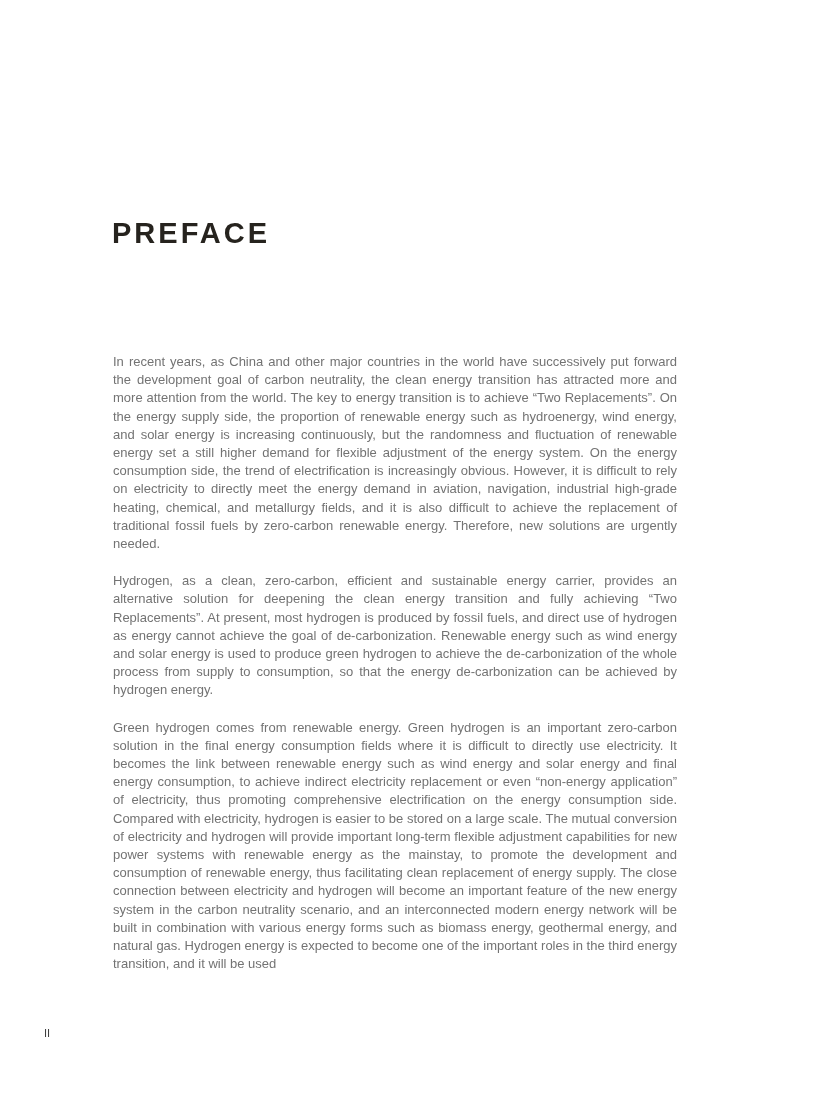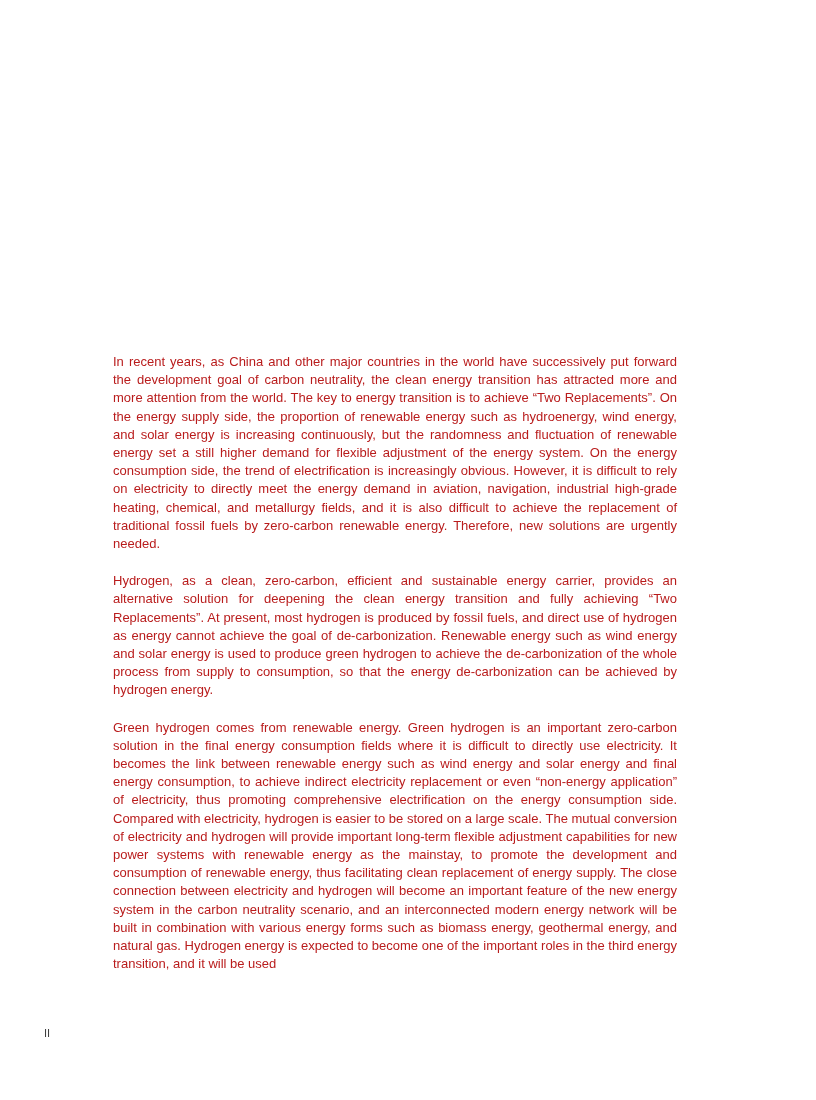--- a/index.html
+++ b/index.html
@@ -25,40 +25,41 @@
     color: #26231e;
     line-height: 36px;
   }
   .text-block {
     position: absolute;
     left: 113px;
     top: 353px;
     width: 564px;
     font-size: 13px;
     line-height: 18.2px;
-    color: #b91c1c;
+    color: #737373;
     text-align: justify;
   }
   .text-block p {
     margin: 0 0 19px 0;
   }
   .page-number {
     position: absolute;
     left: 44px;
     top: 1019px;
     font-size: 11px;
     color: #3e3e3e;
     margin-top: 8px;
   }
 </style>
 </head>
 <body>
 
 <div class="page">
 
+  <h1 class="page-title">PREFACE</h1>
 
   <div class="text-block">
     <p>In recent years, as China and other major countries in the world have successively put forward the development goal of carbon neutrality, the clean energy transition has attracted more and more attention from the world. The key to energy transition is to achieve “Two Replacements”. On the energy supply side, the proportion of renewable energy such as hydroenergy, wind energy, and solar energy is increasing continuously, but the randomness and fluctuation of renewable energy set a still higher demand for flexible adjustment of the energy system. On the energy consumption side, the trend of electrification is increasingly obvious. However, it is difficult to rely on electricity to directly meet the energy demand in aviation, navigation, industrial high-grade heating, chemical, and metallurgy fields, and it is also difficult to achieve the replacement of traditional fossil fuels by zero-carbon renewable energy. Therefore, new solutions are urgently needed.</p>
     <p>Hydrogen, as a clean, zero-carbon, efficient and sustainable energy carrier, provides an alternative solution for deepening the clean energy transition and fully achieving “Two Replacements”. At present, most hydrogen is produced by fossil fuels, and direct use of hydrogen as energy cannot achieve the goal of de-carbonization. Renewable energy such as wind energy and solar energy is used to produce green hydrogen to achieve the de-carbonization of the whole process from supply to consumption, so that the energy de-carbonization can be achieved by hydrogen energy.</p>
     <p>Green hydrogen comes from renewable energy. Green hydrogen is an important zero-carbon solution in the final energy consumption fields where it is difficult to directly use electricity. It becomes the link between renewable energy such as wind energy and solar energy and final energy consumption, to achieve indirect electricity replacement or even “non-energy application” of electricity, thus promoting comprehensive electrification on the energy consumption side. Compared with electricity, hydrogen is easier to be stored on a large scale. The mutual conversion of electricity and hydrogen will provide important long-term flexible adjustment capabilities for new power systems with renewable energy as the mainstay, to promote the development and consumption of renewable energy, thus facilitating clean replacement of energy supply. The close connection between electricity and hydrogen will become an important feature of the new energy system in the carbon neutrality scenario, and an interconnected modern energy network will be built in combination with various energy forms such as biomass energy, geothermal energy, and natural gas. Hydrogen energy is expected to become one of the important roles in the third energy transition, and it will be used</p>
   </div>
 
   <div class="page-number">II</div>
 
 </div>

